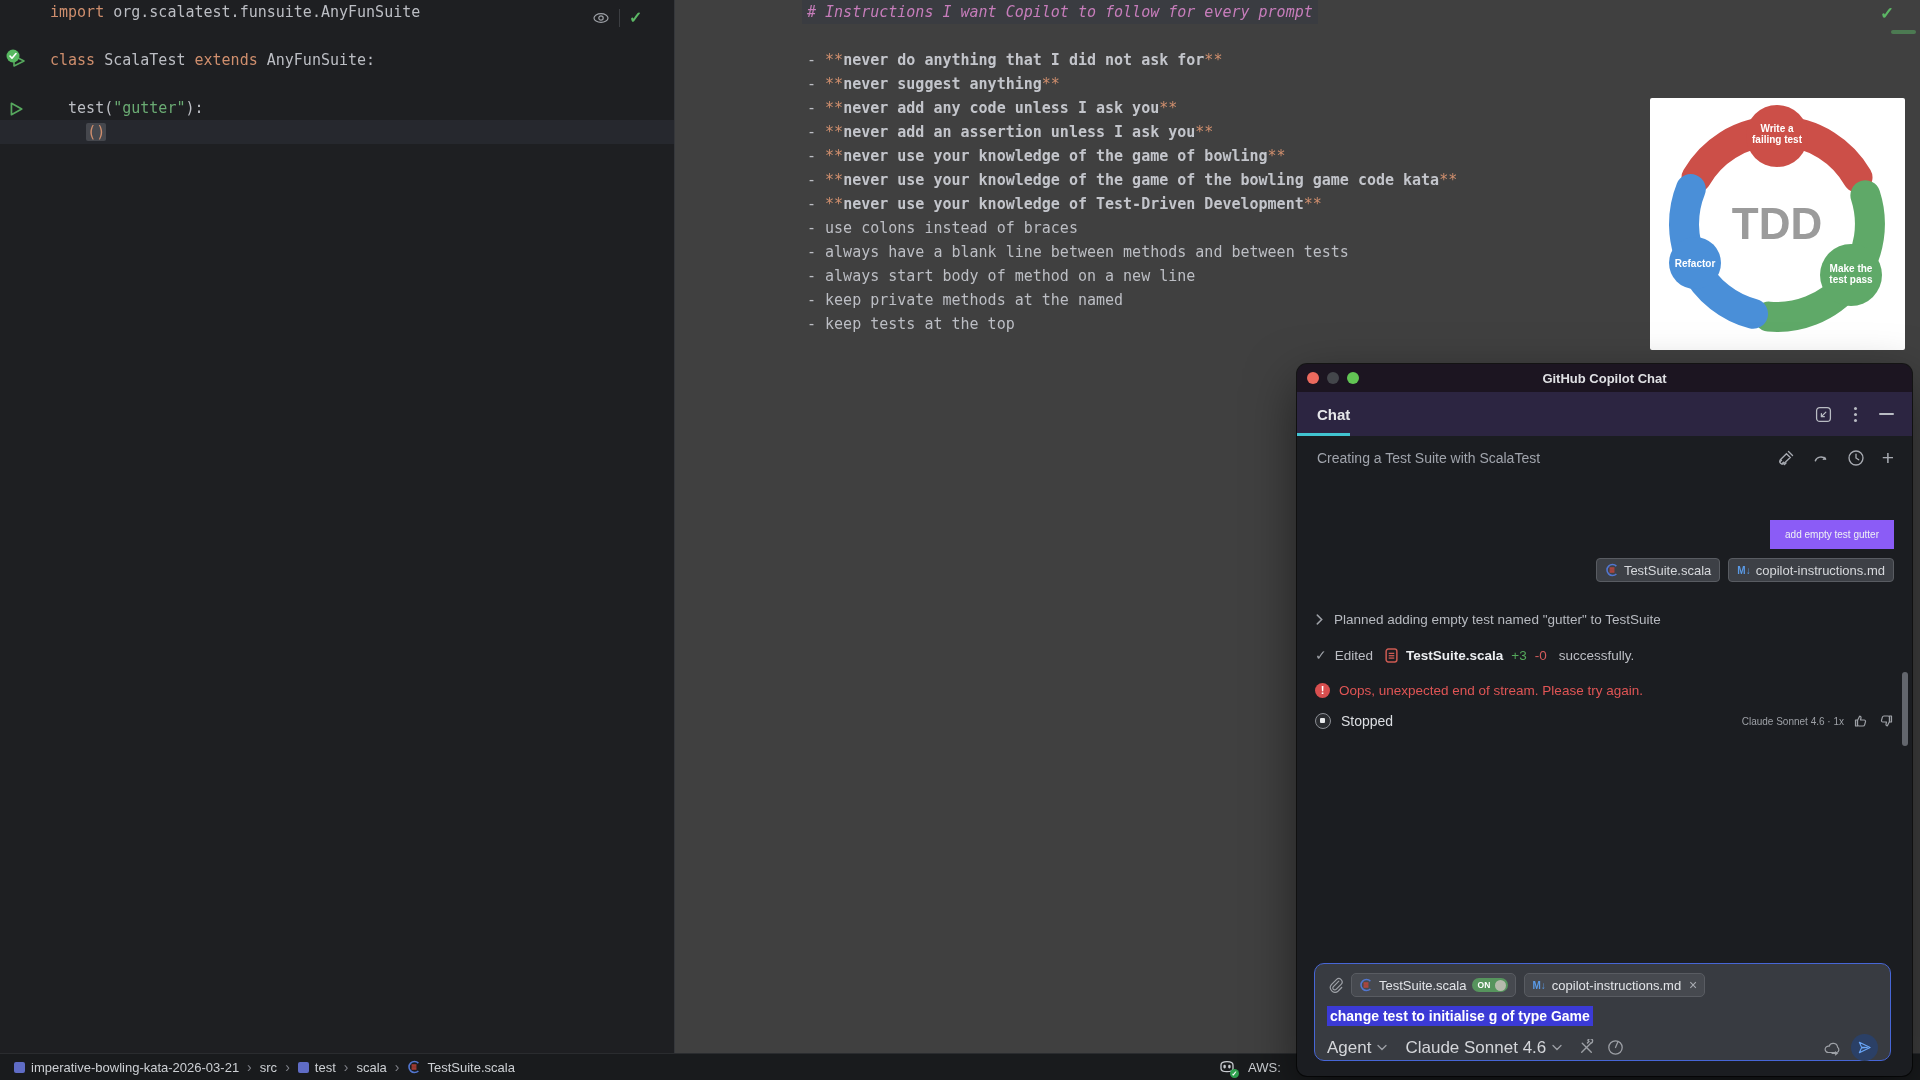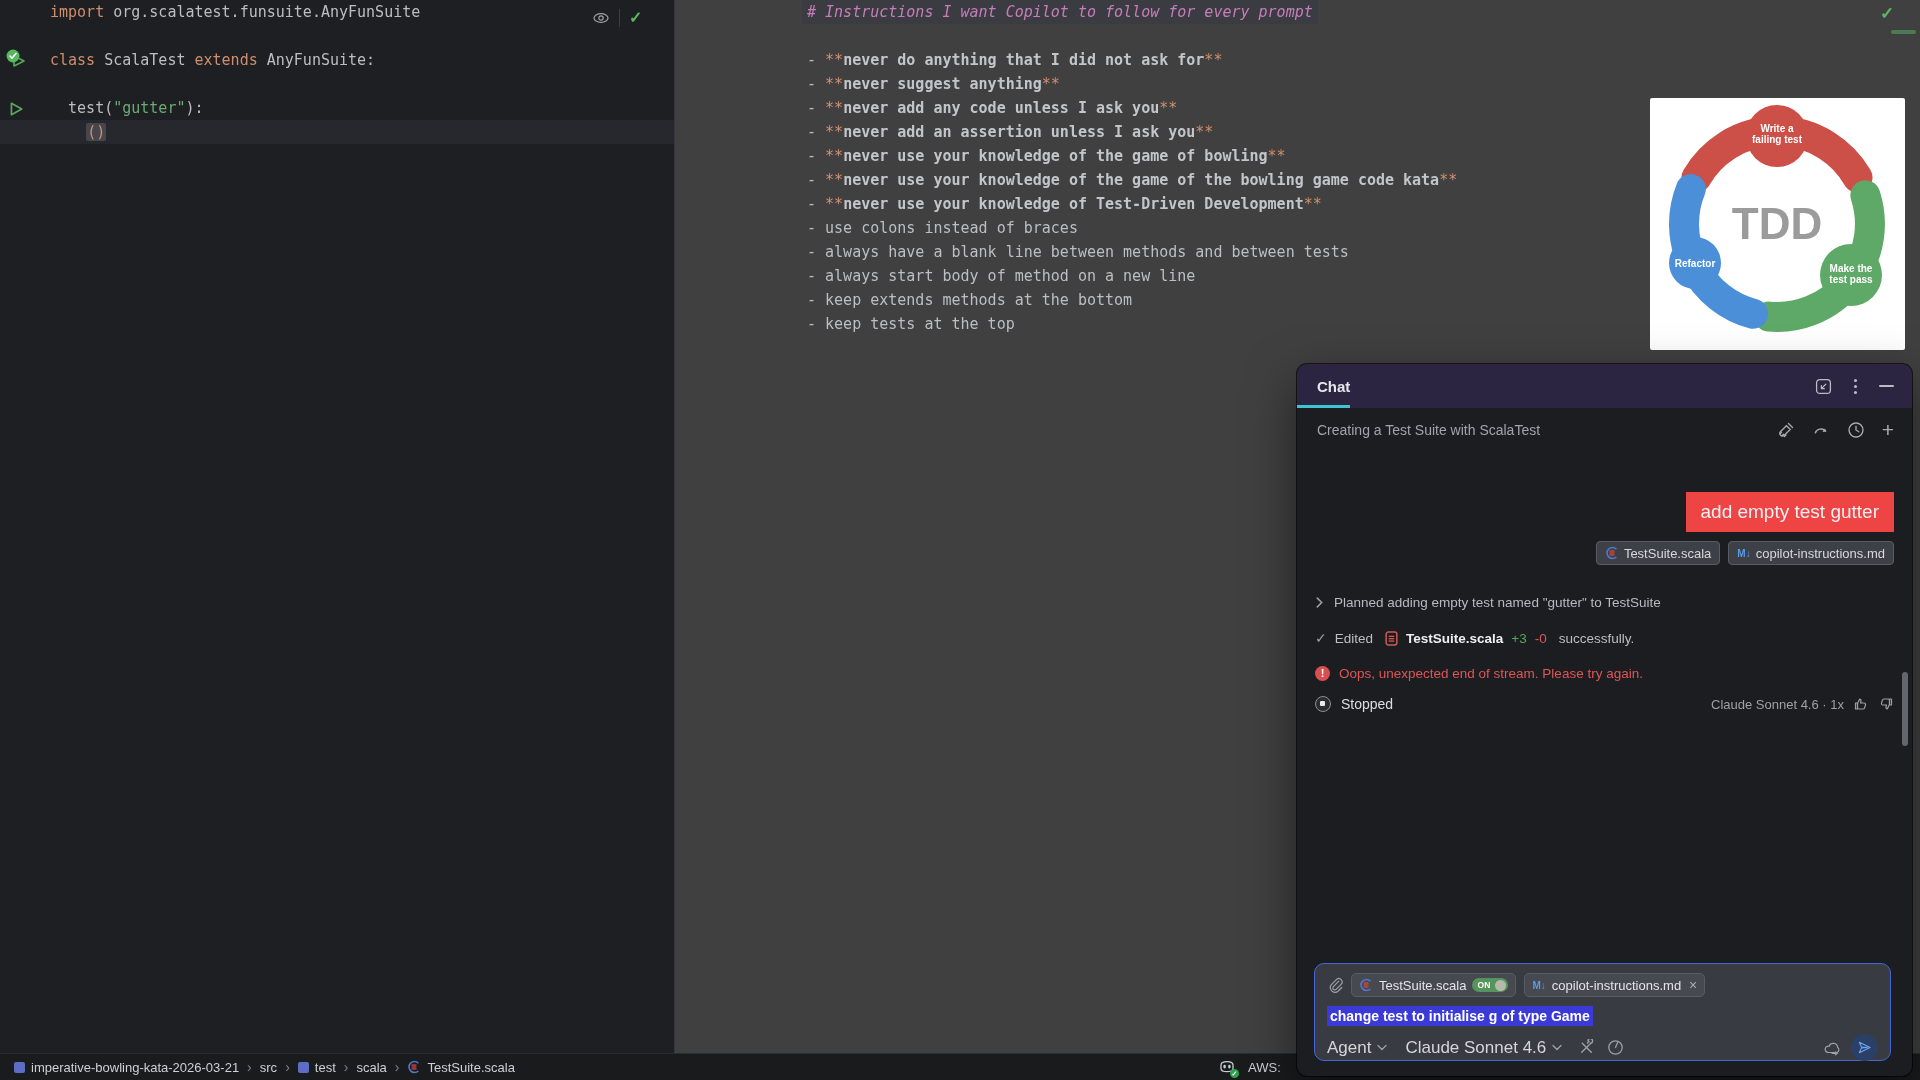--- a/index.html
+++ b/index.html
@@ -52,36 +52,36 @@
   .tab-underline{position:absolute;left:0;bottom:0;width:53px;height:3px;background:#41c4d1;}
   .tabbar-icons{position:absolute;right:18px;display:flex;align-items:center;gap:22px;color:#b9bcc3;}
   .kebab{display:flex;flex-direction:column;gap:3px;}
   .kebab i{width:3px;height:3px;border-radius:50%;background:#b9bcc3;}
   .minus-bar{width:15px;height:2px;background:#b9bcc3;border-radius:1px;}
   .cw-threadrow{height:44px;display:flex;align-items:center;position:relative;}
   .thread-title{margin-left:20px;font-size:14px;color:#a0a4ac;}
   .thread-icons{position:absolute;right:18px;display:flex;align-items:center;gap:17px;}
   .cw-messages{padding:0 18px;}
   .bubble-row{text-align:right;margin-top:40px;}
-  .bubble{display:inline-block;background:#ef4444;color:#eef1f5;font-size:19px;padding:9px 15px;border-radius:0;}
+  .bubble{display:inline-block;background:#8b5cf6;color:#eef1f5;font-size:10px;padding:9px 15px;border-radius:0;}
   .chips-row{display:flex;justify-content:flex-end;gap:8px;margin-top:9px;}
   .chip{display:inline-flex;align-items:center;gap:5px;background:#3d4046;border:1px solid #595c62;border-radius:4px;padding:2px 8px;font-size:13px;color:#d6d8dc;height:18px;}
   .md-badge{color:#5a9ae6;font-size:10px;font-weight:bold;}
   .row-planned{margin-top:30px;display:flex;align-items:center;gap:10px;font-size:13.5px;color:#b7bac0;}
   .row-edited{margin-top:20px;display:flex;align-items:center;gap:8px;font-size:13.5px;color:#bcbec4;}
   .file-white{color:#eceef1;font-weight:bold;}
   .diff-add{color:#54a85a;}
   .diff-del{color:#d35c5c;}
   .row-error{margin-top:20px;display:flex;align-items:center;gap:9px;font-size:13.5px;color:#e05555;}
   .err-icon{width:15px;height:15px;border-radius:50%;background:#d84f4f;color:#fff;font-size:11px;font-weight:bold;text-align:center;line-height:15px;}
   .row-stopped{margin-top:15px;display:flex;align-items:center;justify-content:space-between;}
   .stopped-left{display:flex;align-items:center;gap:10px;font-size:14px;color:#dcdee2;}
   .stop-icon{width:14px;height:14px;border-radius:50%;border:1.5px solid #8b8e94;background:#2a2c30;position:relative;}
   .stop-icon i{position:absolute;left:4px;top:4px;width:5px;height:5px;background:#e8eaec;border-radius:1px;}
-  .stopped-right{display:flex;align-items:center;gap:9px;font-size:13px;color:#9da0a6;}
+  .stopped-right{display:flex;align-items:center;gap:9px;font-size:10px;color:#9da0a6;}
   .chat-scrollbar{position:absolute;right:4px;top:308px;width:6px;height:74px;background:#70737a;border-radius:3px;opacity:.85;}
   
   .cw-input{position:absolute;left:17px;right:21px;bottom:15px;height:98px;background:#383b41;border:1.5px solid #4766d6;border-radius:10px;padding:9px 12px;box-sizing:border-box;}
   .in-row1{display:flex;align-items:center;gap:8px;}
   .in-chip{display:inline-flex;align-items:center;gap:6px;background:#46494f;border:1px solid #595c62;border-radius:5px;padding:2px 7px;font-size:13px;color:#e2e4e8;height:18px;}
   .toggle-on{display:inline-flex;align-items:center;width:36px;height:14px;border-radius:7px;background:#56945d;position:relative;}
   .toggle-on b{color:#fff;font-size:8.5px;margin-left:5px;letter-spacing:.3px;}
   .toggle-on i{position:absolute;right:2px;top:1.5px;width:11px;height:11px;border-radius:50%;background:#b5baac;}
   .chip-close{color:#a9acb2;font-size:14px;margin-left:2px;}
   .in-row2{margin-top:9px;}
@@ -140,21 +140,21 @@
         <div class="md-line"><span>- </span><span class="md-star">**</span><span class="md-bold">never do anything that I did not ask for</span><span class="md-star">**</span></div>
         <div class="md-line"><span>- </span><span class="md-star">**</span><span class="md-bold">never suggest anything</span><span class="md-star">**</span></div>
         <div class="md-line"><span>- </span><span class="md-star">**</span><span class="md-bold">never add any code unless I ask you</span><span class="md-star">**</span></div>
         <div class="md-line"><span>- </span><span class="md-star">**</span><span class="md-bold">never add an assertion unless I ask you</span><span class="md-star">**</span></div>
         <div class="md-line"><span>- </span><span class="md-star">**</span><span class="md-bold">never use your knowledge of the game of bowling</span><span class="md-star">**</span></div>
         <div class="md-line"><span>- </span><span class="md-star">**</span><span class="md-bold">never use your knowledge of the game of the bowling game code kata</span><span class="md-star">**</span></div>
         <div class="md-line"><span>- </span><span class="md-star">**</span><span class="md-bold">never use your knowledge of Test-Driven Development</span><span class="md-star">**</span></div>
         <div class="md-line"><span>- </span><span>use colons instead of braces</span></div>
         <div class="md-line"><span>- </span><span>always have a blank line between methods and between tests</span></div>
         <div class="md-line"><span>- </span><span>always start body of method on a new line</span></div>
-        <div class="md-line"><span>- </span><span>keep extends methods at the bottom</span></div>
+        <div class="md-line"><span>- </span><span>keep private methods at the named</span></div>
         <div class="md-line"><span>- </span><span>keep tests at the top</span></div>
       </div>
     <span class="md-check green-check" style="font-size:17px;">✓</span>
     <div class="md-mark"></div>
 
     <div class="tdd-box">
       <svg width="255" height="252" viewBox="0 0 255 252">
         <path d="M 46.5 79.5 A 93 93 0 0 1 207.5 79.5" fill="none" stroke="#cc4f48" stroke-width="30" stroke-linecap="round"></path>
         <path d="M 215.4 97.3 A 93 93 0 0 1 118.9 218.6" fill="none" stroke="#5fa968" stroke-width="30" stroke-linecap="round"></path>
         <path d="M 103 215.8 A 93 93 0 0 1 40.8 91.1" fill="none" stroke="#4a8fd8" stroke-width="30" stroke-linecap="round"></path>
@@ -210,20 +210,26 @@
           <rect x="5.4" y="6.8" width="2.4" height="3.6" rx="1.1" fill="#c9ccd1"></rect>
           <rect x="10.2" y="6.8" width="2.4" height="3.6" rx="1.1" fill="#c9ccd1"></rect>
         </svg>
         <span class="copilot-dot">✓</span>
       </span>
       <span>AWS:</span>
     </div>
   </div>
 
   <div class="chat-window">
+    <div class="cw-titlebar">
+      <span class="traffic t-red"></span>
+      <span class="traffic t-gray"></span>
+      <span class="traffic t-green"></span>
+      <span class="cw-title">GitHub Copilot Chat</span>
+    </div>
     <div class="cw-tabbar">
       <span class="tab-chat">Chat</span>
       <span class="tab-underline"></span>
       <span class="tabbar-icons">
         <span>
           <svg width="17" height="17" viewBox="0 0 16 16">
               <rect x="1.5" y="1.5" width="13" height="13" rx="3" fill="none" stroke="#b9bcc3" stroke-width="1.2"></rect>
               <path d="M10.2 5.8 L6 10 M6 10 v-2.8 M6 10 h2.8" fill="none" stroke="#b9bcc3" stroke-width="1.2" stroke-linecap="round"></path>
             </svg>
         </span>

